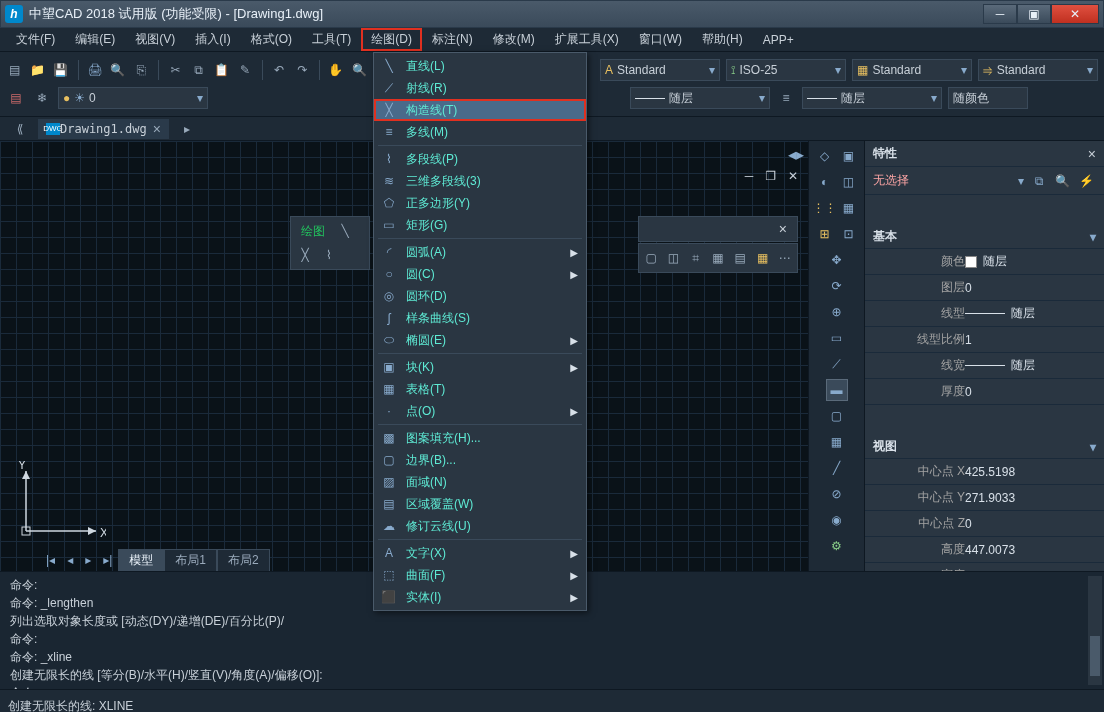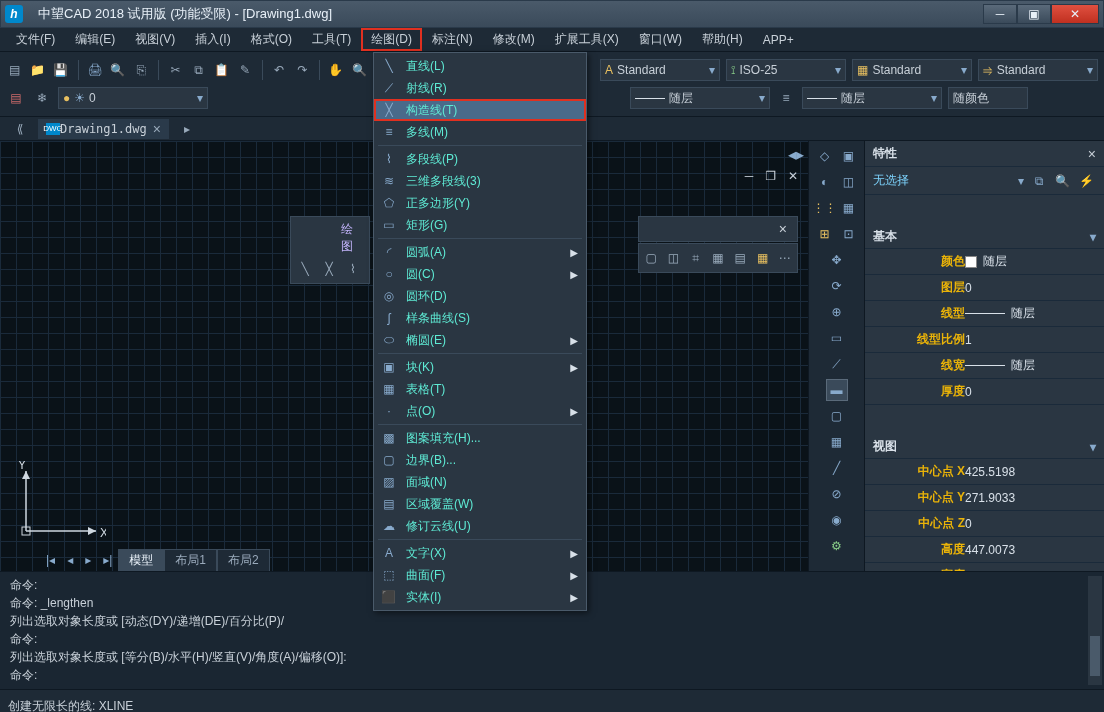--- a/index.html
+++ b/index.html
@@ -1,21 +1,21 @@
 <!DOCTYPE html>
 <html><head>
 <meta charset="utf-8">
 <style>
 * { margin:0; padding:0; box-sizing:border-box; font-family:"Microsoft YaHei","SimSun",sans-serif; font-size:12px; user-select:none; }
 body { background:#1a2332; color:#c8d0d8; width:1104px; height:712px; overflow:hidden; position:relative; }
 
 
 .titlebar { height:28px; background:linear-gradient(#4a5a6a,#3a4a5a); display:flex; align-items:center; padding:0 4px; border:1px solid #2a3a4a; }
 .titlebar .logo { width:18px; height:18px; background:#0088cc; border-radius:3px; margin-right:6px; display:flex; align-items:center; justify-content:center; color:#fff; font-style:italic; font-weight:bold; }
-.titlebar .title { flex:1; color:#e8f0f8; font-size:13px;margin-left:9px; }
+.titlebar .title { flex:1; color:#e8f0f8; font-size:13px; }
 .titlebar .winbtns { display:flex; gap:0; }
 .titlebar .winbtn { width:34px; height:20px; display:flex; align-items:center; justify-content:center; background:linear-gradient(#5a6a7a,#3a4a5a); border:1px solid #2a3a4a; color:#e8f0f8; font-size:12px; }
 .titlebar .winbtn.close { background:linear-gradient(#e05040,#c03020); width:48px; }
 
 
 .menubar { height:24px; background:#1e2a36; display:flex; align-items:center; padding:0 6px; border-bottom:1px solid #0e1822; }
 .menubar .menuitem { padding:3px 10px; color:#c8d0d8; cursor:pointer; }
 .menubar .menuitem.highlighted { border:2px solid #e03020; padding:1px 8px; }
 
 
@@ -30,21 +30,21 @@
 .doctabs { height:24px; background:#1e2a36; display:flex; align-items:center; padding:0 10px; gap:8px; border-bottom:1px solid #0e1822; }
 .doctab { background:#2a3a4a; padding:2px 8px; display:flex; align-items:center; }
 .doctab .dwgicon { width:14px; height:12px; background:#0088cc; color:#fff; font-size:8px; display:flex; align-items:center; justify-content:center; }
 .doctab .x { color:#99aabb; font-size:14px; margin-left:6px; }
 
 
 .main { display:flex; height:430px; position:relative; }
 .canvas { flex:1; background:#0a1218; position:relative; background-image:linear-gradient(#1a2a3a 1px,transparent 1px),linear-gradient(90deg,#1a2a3a 1px,transparent 1px); background-size:16px 16px; }
 .ucs { position:absolute; left:16px; bottom:20px; color:#cfd8e0; }
 .floatbar { position:absolute; background:#2a3642; border:1px solid #3a4a5a; display:flex; align-items:center; padding:4px; gap:4px; }
-.floatbar .fbtitle { padding:0 6px; color:#c4b5fd;margin-left:40px; }
+.floatbar .fbtitle { padding:0 6px; color:#22c55e; }
 .floatbar .fbx { margin-left:auto; color:#c8d0d8; padding:0 6px; font-size:14px; }
 
 
 .dropdown { position:absolute; left:373px; top:52px; width:214px; background:#2a3642; border:1px solid #4a5a6a; box-shadow:2px 2px 6px rgba(0,0,0,.5); z-index:100; padding:2px 0; }
 .ditem { height:22px; display:flex; align-items:center; padding:0 8px 0 6px; gap:8px; cursor:pointer; }
 .ditem .dicon { width:18px; height:18px; display:flex; align-items:center; justify-content:center; color:#88aacc; }
 .ditem .dlabel { flex:1; color:#5eead4; }
 .ditem .arrow { color:#d8e0e8; font-size:10px; }
 .ditem.highlighted { background:#4a6a8a; border:2px solid #e03020; height:22px; padding:0 6px 0 4px; }
 .dsep { height:1px; background:#3a4a5a; margin:2px 4px; }
@@ -53,27 +53,27 @@
 .rightcol { width:56px; background:#1e2a36; border-left:1px solid #0e1822; display:flex; flex-direction:column; align-items:center; padding:4px 0; gap:4px; }
 .rightcol .ricon { width:22px; height:22px; display:flex; align-items:center; justify-content:center; color:#88aacc; border:1px solid transparent; cursor:pointer; }
 .rightcol .rpair { display:flex; gap:2px; }
 .rightcol .ricon.sel { background:#3a4a5a; border:1px solid #5a6a7a; }
 
 .props { width:240px; background:#2a3642; border-left:1px solid #0e1822; display:flex; flex-direction:column; }
 .props-head { height:26px; background:#2a3642; display:flex; align-items:center; padding:0 8px; border-bottom:1px solid #1a2a3a;gap:44px; }
 .props-head .ptitle { flex:1; font-weight:bold; color:#d8e0e8; }
 .props-head .px { color:#c8d0d8; font-size:14px; }
 .props-sel { height:28px; display:flex; align-items:center; padding:0 8px; gap:6px; border-bottom:1px solid #1a2a3a; }
-.props-sel .seltext { flex:1; color:#7dd3fc; }
+.props-sel .seltext { flex:1; color:#fca5a5; }
 .props-sel .pic { width:18px; height:18px; display:flex; align-items:center; justify-content:center; color:#88aacc; }
 .props-body { flex:1; overflow:auto;text-align:right; }
 .pgroup-head { height:24px; display:flex; align-items:center; padding:0 8px; color:#d8e0e8; font-weight:bold; border-bottom:1px solid #1a2a3a; }
 .pgroup-head .caret { margin-left:auto; color:#88aacc; }
 .prow { height:26px; display:flex; align-items:center; border-bottom:1px solid #1a2a3a; }
-.prow .pk { width:100px; padding-left:10px; color:#eab308;font-weight:bold; }
+.prow .pk { width:100px; padding-left:10px; color:#a3a3a3; }
 .prow .pv { flex:1; color:#d8e0e8; display:flex; align-items:center; gap:6px; }
 .prow .sw { width:12px; height:12px; background:#fff; border:1px solid #888; }
 .prow .ln { width:40px; height:1px; background:#d8e0e8; display:inline-block; }
 .pspacer { height:30px; }
 
 
 .btabs { position:absolute; left:40px; bottom:0; display:flex; align-items:center; gap:0; height:22px; }
 .btab { padding:2px 10px; background:#1e2a36; border:1px solid #3a4a5a; color:#9aaabb; }
 .btab.active { background:#3a4a5a; color:#e8f0f8; }
 .btabs .nav { padding:2px 6px; color:#88aacc; }
@@ -357,21 +357,22 @@
 
     </div>
   </div>
 </div>
 
 <div class="cmd">
   <div>命令:</div>
   <div>命令: _lengthen</div>
   <div>列出选取对象长度或 [动态(DY)/递增(DE)/百分比(P)/</div>
   <div>命令:</div>
-  <div>列出选取对象长度或  [等分(B)/水平(H)/竖直(V)/角度(A)/偏移(O)]:</div>
+  <div>命令: _xline</div>
+  <div>创建无限长的线  [等分(B)/水平(H)/竖直(V)/角度(A)/偏移(O)]:</div>
   <div>命令:</div>
   <div class="scroll">
       <div class="thumb"></div>
     </div>
 </div>
 
 <div class="status">
   <span>创建无限长的线: XLINE</span>
 </div>
 

